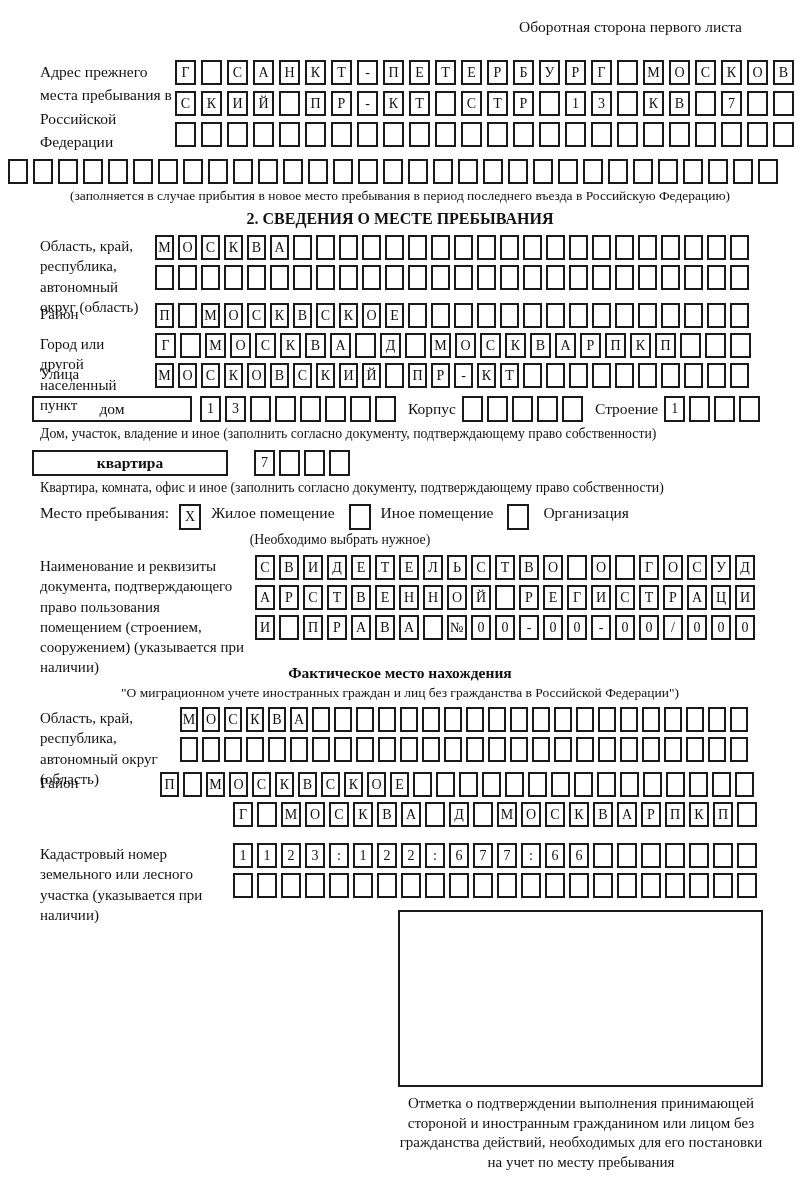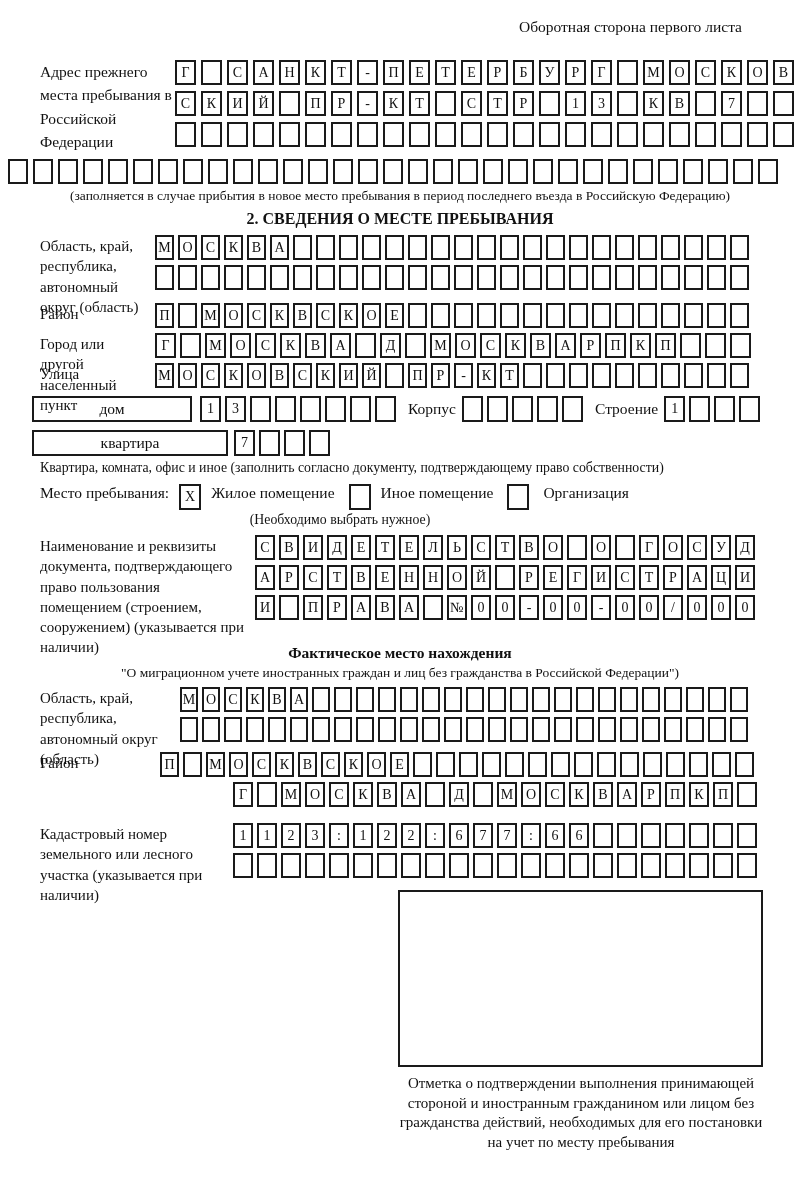--- a/index.html
+++ b/index.html
@@ -42,21 +42,21 @@
   .w110 { width:110px; } .w205 { width:205px; } .w135 { width:135px; } .w185 { width:185px; } .mt5{margin-top:5px;} .mt6{margin-top:6px;} .mt7{margin-top:7px;}
   .mt10{margin-top:10px;} .mt13{margin-top:13px;} .mt16{margin-top:16px;}
   .frow .cellcol { gap:5px; }
   
   .house-row { display:flex; align-items:center; margin:8px 0 0 32px; }
   .rect-label {
     height:26px; border:2px solid #1a1a1a; display:flex; align-items:center;
     justify-content:center; font-size:15.5px; flex:none;
   }
   .rect-dom { width:160px; margin-right:8px; }
-  .rect-kv  { width:196px; margin-right:6px; }
+  .rect-kv  { width:196px; margin-right:26px;font-weight:bold; }
   .inline-label { font-size:15.5px; flex:none; } .ml12{margin-left:12px;} .mr6{margin-right:6px;}
   .fnote { font-size:13.8px; margin:4px 0 0 40px; }
   
   .place-row { display:flex; align-items:flex-start; margin:8px 0 0 40px; font-size:15.5px; }
   .cb { width:22px; height:26px; }
   .place-row .gap-s { margin-left:10px; } .place-row .gap-m { margin-left:14px; }
   .hint { font-size:13.8px; margin-top:2px; width:400px; margin-left:140px; text-align:center; }
   
   .fact-title { text-align:center; font-weight:bold; font-size:15.5px; margin-top:24px; }
   .fact-note { text-align:center; font-size:13.5px; margin-top:3px; }
@@ -371,20 +371,21 @@
         <span class="cell"></span>
       </div>
     <div class="inline-label ml12 mr6">Строение</div>
     <div class="cellrow hcells">
         <span class="cell">1</span>
         <span class="cell"></span>
         <span class="cell"></span>
         <span class="cell"></span>
       </div>
   </div>
+  <div class="fnote">Дом, участок, владение и иное (заполнить согласно документу, подтверждающему право собственности)</div>
 
   <div class="house-row">
     <div class="rect-label rect-kv">квартира</div>
     <div class="cellrow hcells">
         <span class="cell">7</span>
         <span class="cell"></span>
         <span class="cell"></span>
         <span class="cell"></span>
       </div>
   </div>

